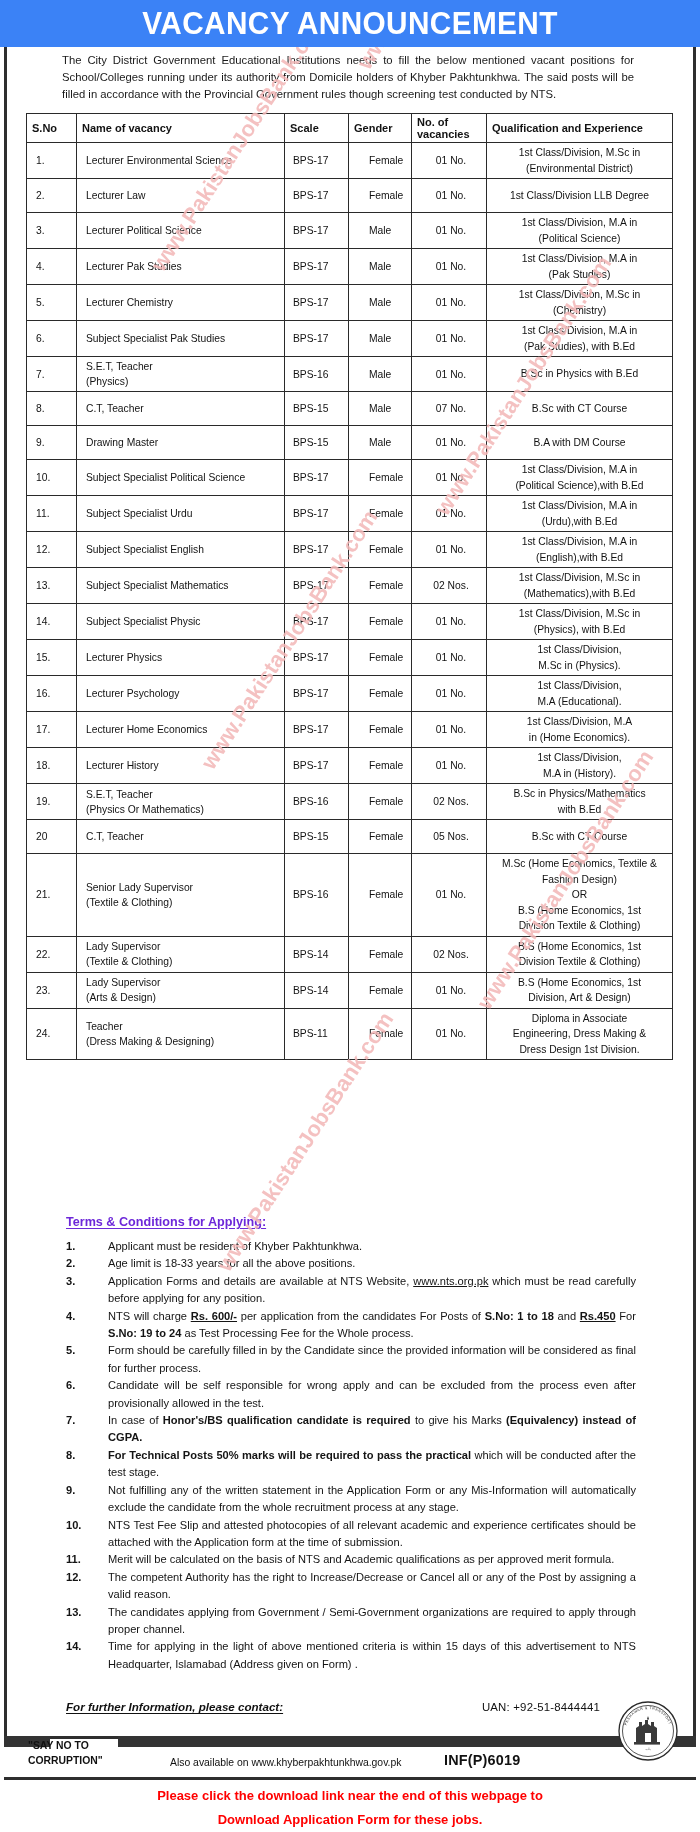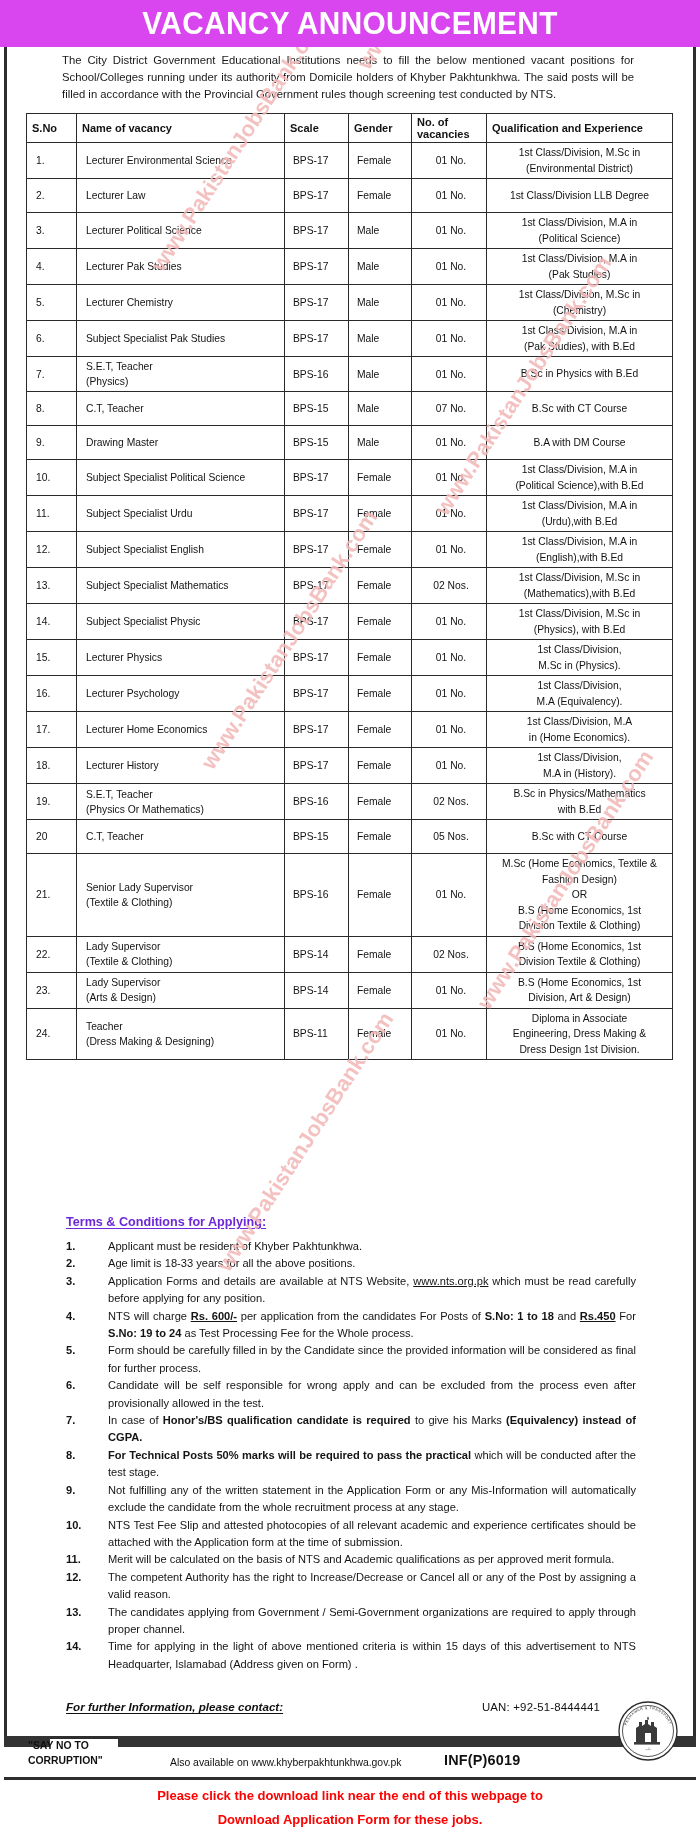--- a/index.html
+++ b/index.html
@@ -29,21 +29,21 @@
     background: #ffffff;
   }
 
   
   .title-bar {
     position: absolute;
     left: 0px;
     top: 0px;
     width: 700px;
     height: 47px;
-    background: #d946ef;
+    background: #3b82f6;
     z-index: 5;
   }
   .title-text {
     position: absolute;
     left: 0; top: 0;
     width: 700px;
     height: 47px;
     line-height: 47px;
     text-align: center;
     color: #ffffff;
@@ -87,21 +87,21 @@
   .vac-table thead th {
     font-weight: 700;
     font-size: 11px;
     height: 29px;
     padding: 1px 5px;
   }
   .vac-table thead th.left { text-align: left; }
   .vac-table tbody td.c-sno   { text-align: left;  padding-left: 9px; }
   .vac-table tbody td.c-name  { text-align: left;  padding-left: 9px; line-height: 15px; }
   .vac-table tbody td.c-scale { text-align: left;  padding-left: 8px; }
-  .vac-table tbody td.c-gen   { text-align: left;  padding-left: 8px; }
+  .vac-table tbody td.c-gen   { text-align: left;  padding-left: 20px; }
   .vac-table tbody td.c-num   { text-align: center;  padding-left: 8px; }
   .vac-table tbody td.c-qual  { text-align: center; line-height: 15.5px; }
   .vac-table tbody tr td { height: 34px; }
 
   .col-sno   { width: 50px;  }
   .col-name  { width: 208px; }
   .col-scale { width: 64px;  }
   .col-gen   { width: 63px;  }
   .col-num   { width: 75px;  }
   .col-qual  { width: 186px; }
@@ -642,21 +642,21 @@
             <span class="sub-line">BPS-17</span>
           </td>
           <td class="c-gen">
             <span class="sub-line">Female</span>
           </td>
           <td class="c-num">
             <span class="sub-line">01 No.</span>
           </td>
           <td class="c-qual">
             <span class="sub-line">1st Class/Division,</span>
-            <span class="sub-line">M.A (Equivalency).</span>
+            <span class="sub-line">M.A (Educational).</span>
           </td>
         </tr>
         <tr>
           <td class="c-sno">
             <span class="sub-line">17.</span>
           </td>
           <td class="c-name">
             <span class="sub-line">Lecturer Home Economics</span>
           </td>
           <td class="c-scale">

